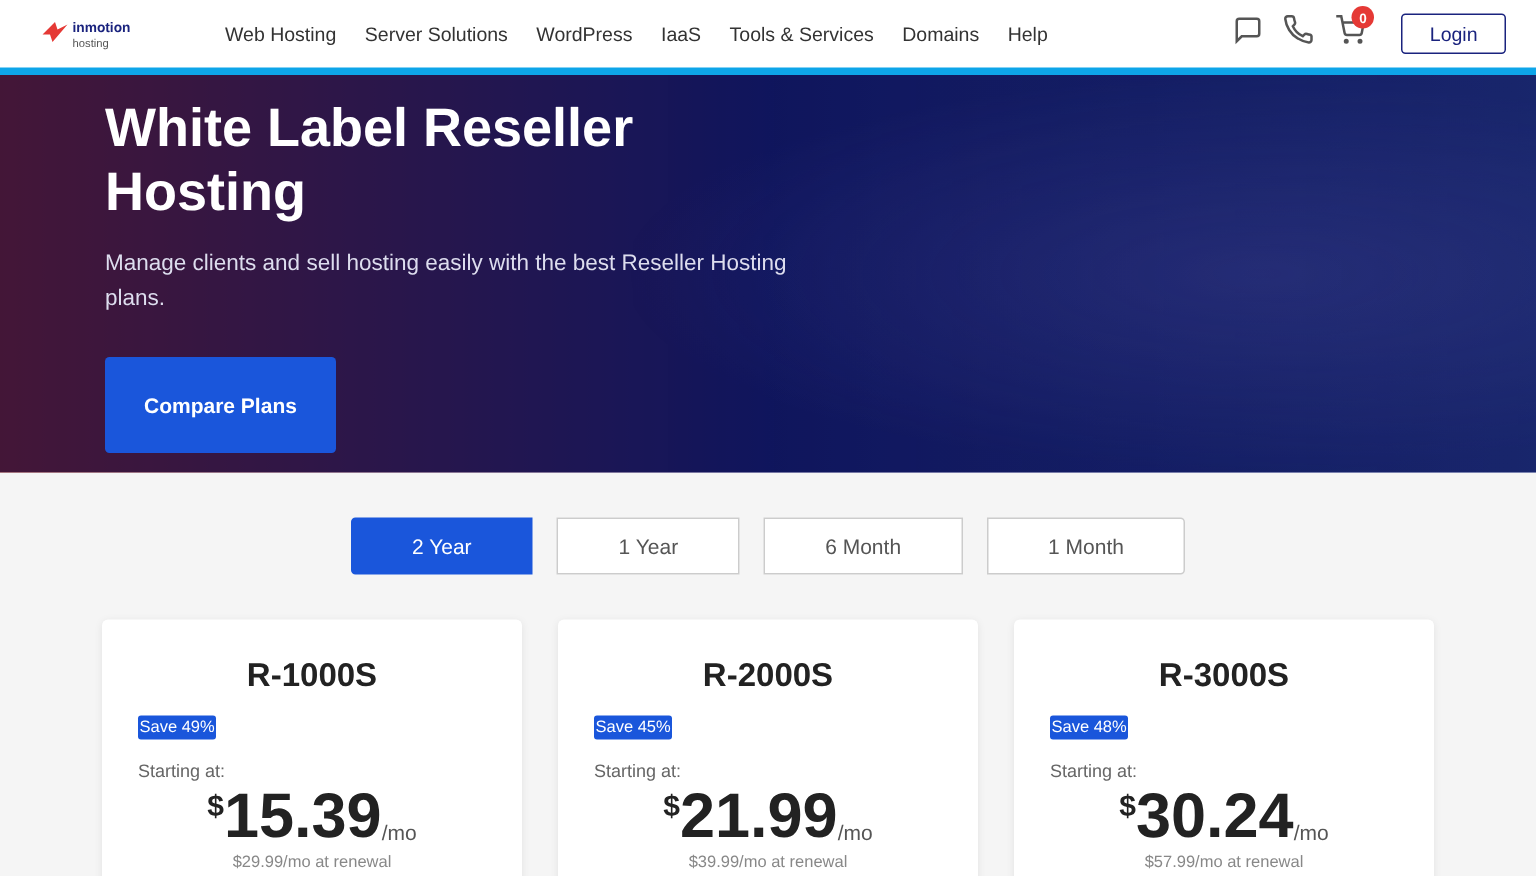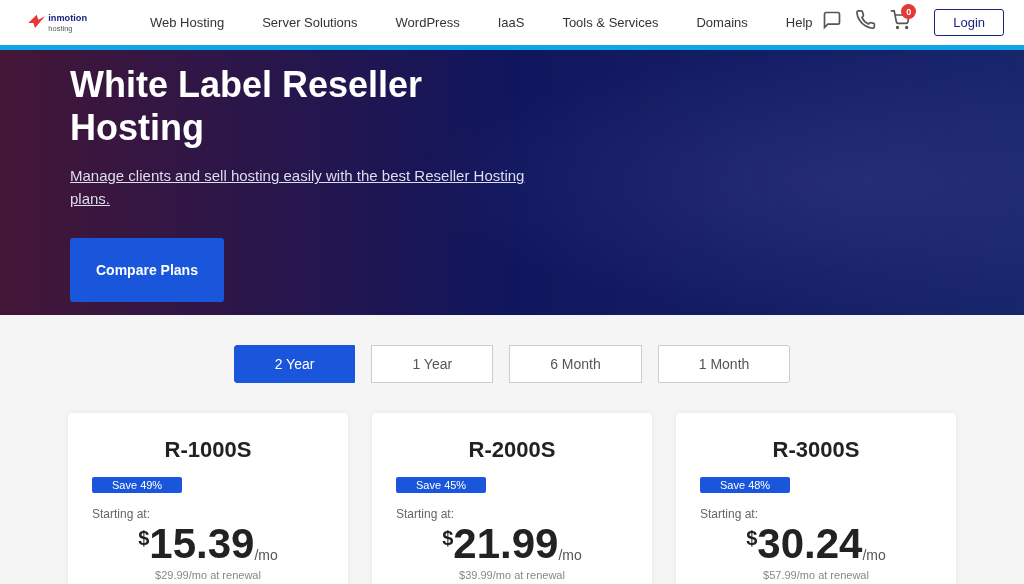--- a/index.html
+++ b/index.html
@@ -18,21 +18,21 @@
     }
     .navbar-logo {
       display: flex;
       align-items: center;
       margin-right: 30px;
     }
     .logo-svg { width: 100px; height: 32px; }
     .nav-links {
       display: flex;
       align-items: center;
-      gap: 38px;
+      gap: 19px;
       flex: 1;
     }
     .nav-link {
       font-size: 13px;
       color: #333;
       text-decoration: none;
       cursor: pointer;
       white-space: nowrap;
     }
     .nav-icons {
@@ -99,21 +99,20 @@
       font-weight: 700;
       color: #fff;
       line-height: 1.2;
       margin-bottom: 16px;
     }
     .hero-subtitle {
       font-size: 15px;
       color: #dde;
       margin-bottom: 28px;
       line-height: 1.5;
-      text-decoration: underline;
     }
     .compare-btn {
       background: #1a56db;
       color: #fff;
       border: none;
       padding: 24px 26px;
       font-size: 14px;
       font-weight: 600;
       border-radius: 3px;
       cursor: pointer;
@@ -171,21 +170,21 @@
       font-size: 22px;
       font-weight: 600;
       color: #222;
       margin-bottom: 12px;
     }
     .save-badge {
       display: inline-block;
       background: #1a56db;
       color: #fff;
       font-size: 11px;
-      padding: 2px 20px;
+      padding: 2px 1px;
       border-radius: 2px;
       margin-bottom: 14px;
     }
     .starting-at {
       text-align: left;
       font-size: 12px;
       color: #666;
       margin-bottom: 2px;
     }
     .price-row {

